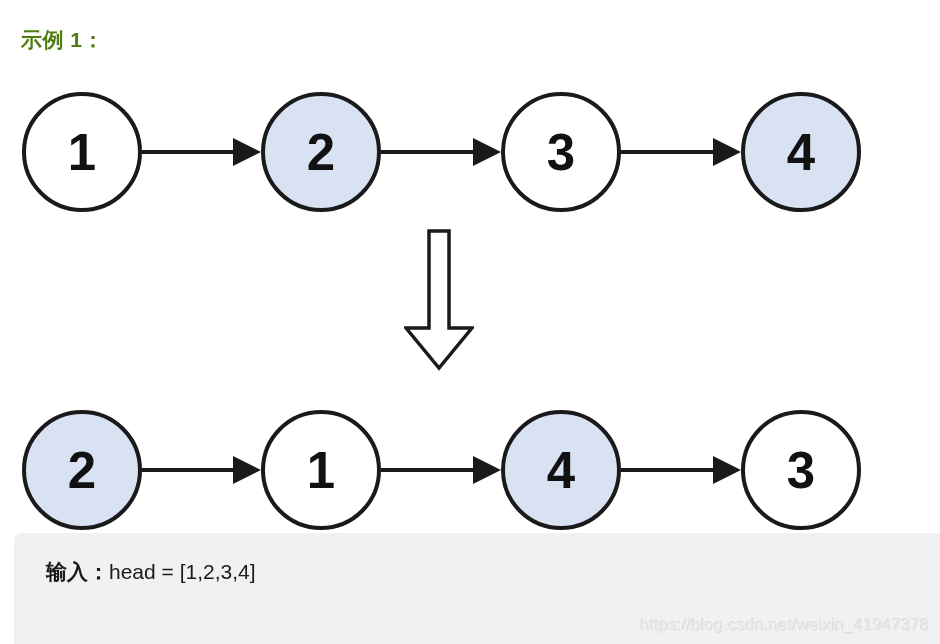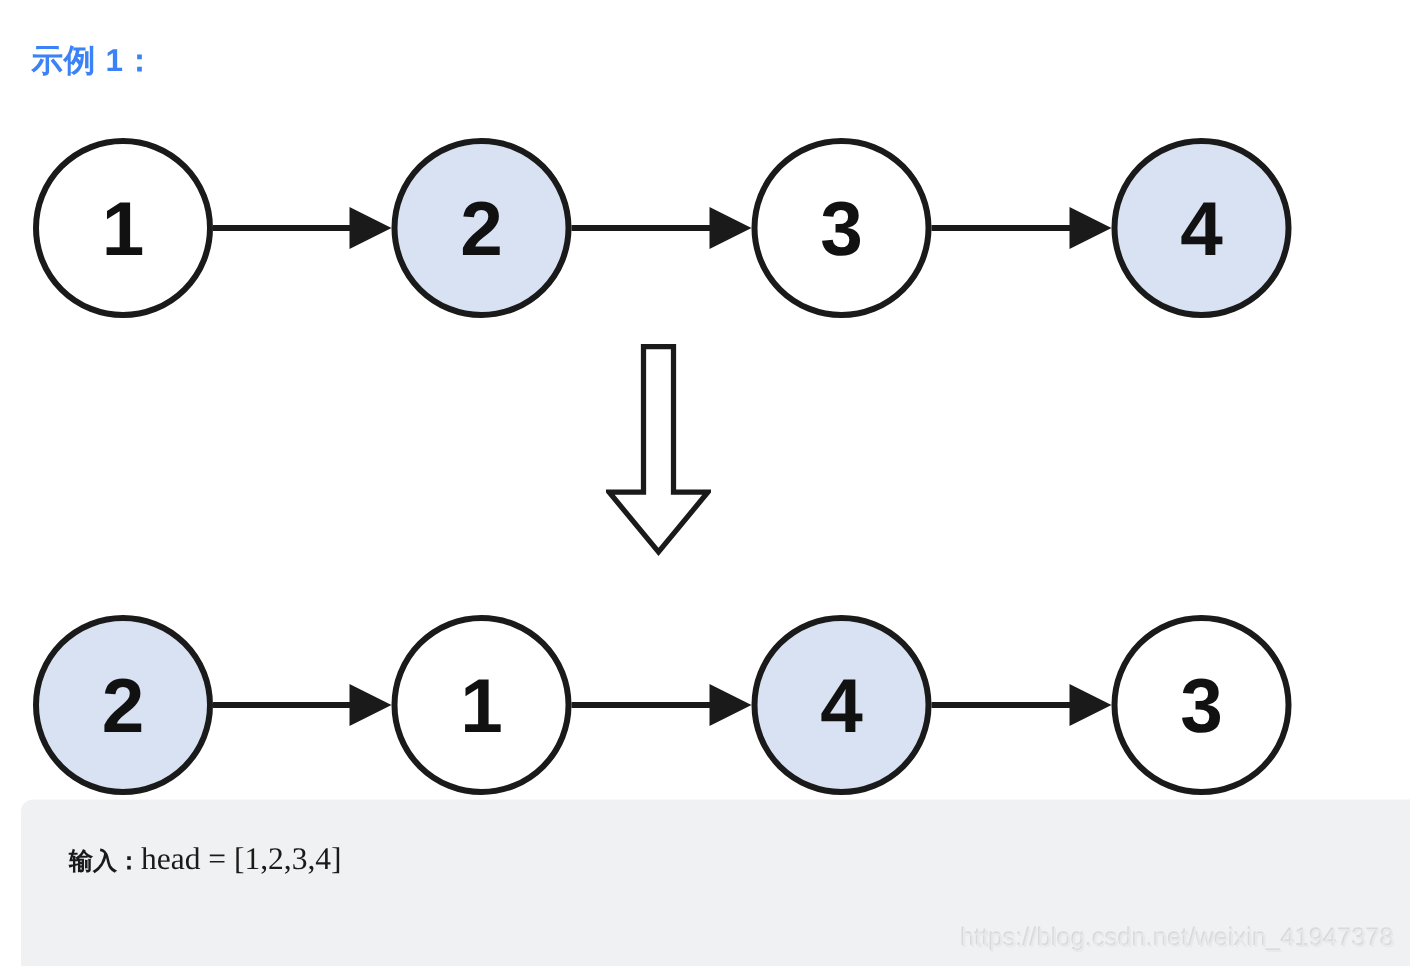--- a/index.html
+++ b/index.html
@@ -10,21 +10,21 @@
     background: #ffffff;
     overflow: hidden;
     font-family: "Liberation Sans", sans-serif;
   }
   .title {
     position: absolute;
     left: 21px;
     top: 26px;
     font-size: 21px;
     font-weight: bold;
-    color: #3b82f6;
+    color: #4d7c0f;
     letter-spacing: 0.5px;
   }
   .diagram { position: absolute; left: 0; top: 0; width: 940px; height: 644px; }
   .node {
     position: absolute;
     width: 120px;
     height: 120px;
     box-sizing: border-box;
     border: 4px solid #1a1a1a;
     border-radius: 50%;
@@ -74,24 +74,24 @@
     left: 32px;
     white-space: pre;
     line-height: 26px;
     color: #1a1a1a;
   }
   .io-line-1 { top: 26px; }
   .io-line-2 { top: 64px; }
   .io-label {
     font-family: Liberation Mono, monospace;
     font-weight: bold;
-    font-size: 16px;
+    font-size: 21px;
   }
   .io-code {
-    font-family: Liberation Serif, serif;
+    font-family: Liberation Sans, sans-serif;
     font-size: 21px;
   }
   .watermark {
     position: absolute;
     right: 10px;
     bottom: 8px;
     font-size: 17px;
     color: #e9e9eb;
     text-shadow: -1px -1px 0 #dadadc;
     font-family: "Liberation Sans", sans-serif;

